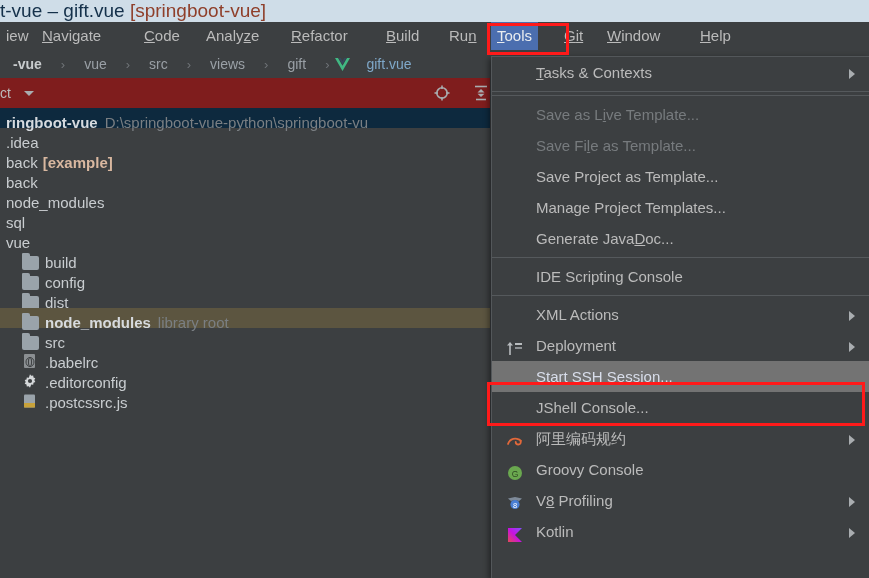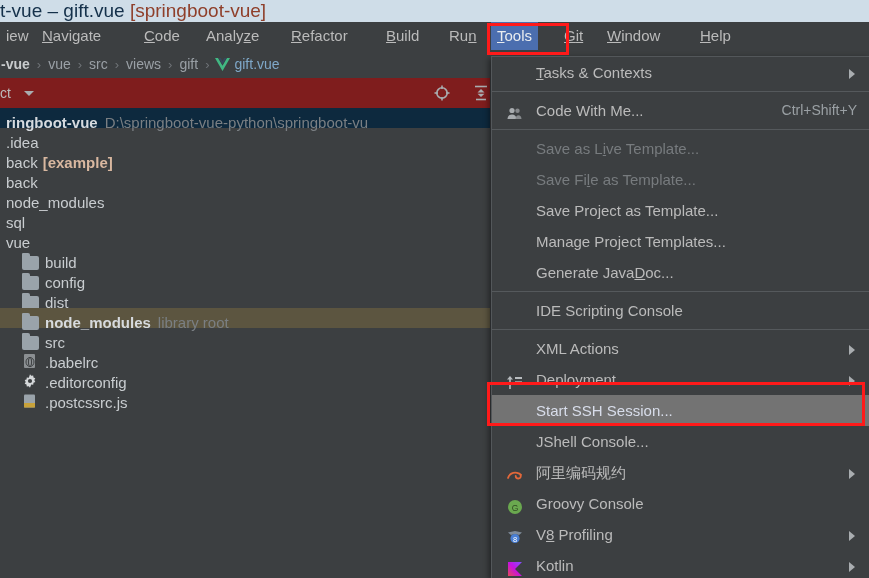--- a/index.html
+++ b/index.html
@@ -44,21 +44,21 @@
     background: #4b6eaf; color: #e9ecef; text-align: right;
   }
 
   
   .breadcrumb {
     position: absolute; left: 0; top: 50px; width: 869px; height: 28px;
     background: #3c3f41;
     white-space: nowrap; overflow: hidden;
     font-size: 14px; line-height: 28px;
   }
-  .crumb { color: #9aa0a6; padding: 0 1px; }
+  .crumb { color: #9aa0a6; padding: 0 13px; }
   .crumb.bold { color: #c8cbcd; font-weight: bold; }
   .crumb.file { color: #7fa8c9; }
   .crumb-sep { color: #6f7377; padding: 0 6px; font-size: 13px; }
   .vue-glyph {
     display: inline-block; width: 15px; height: 13px;
     position: relative; top: 2px; margin-right: 3px;
   }
 
   
   .toolwin-header {
@@ -231,26 +231,20 @@
           </svg></span><span class="name">.editorconfig</span></div>
       <div class="tree-row indent-2"><span class="ic"><svg width="16" height="16" viewBox="0 0 16 16" style="position:relative;top:-1px">
             <rect x="2" y="1.5" width="11" height="13" rx="1" fill="#9aa3aa"></rect>
             <rect x="2" y="10" width="11" height="4.5" fill="#c8a23a"></rect>
           </svg></span><span class="name">.postcssrc.js</span></div>
     </div>
 
   <div class="dropdown" id="tools-dropdown">
       <div class="dd-item"><span><u>T</u>asks &amp; Contexts</span><span class="arrow-right"></span></div>
       <div class="dd-sep"></div>
-      <div class="dd-item"><span class="dd-icon"><svg width="18" height="18" viewBox="0 0 18 18">
-            <circle cx="6" cy="5.5" r="2.6" fill="#a8acaf"></circle>
-            <circle cx="11.5" cy="5.8" r="2.2" fill="#86898c"></circle>
-            <path d="M1.5 14c0-2.8 2-4.4 4.5-4.4S10.5 11.2 10.5 14z" fill="#a8acaf"></path>
-            <path d="M9.5 14c0-2.3 1.3-3.8 3-3.8s3 1.5 3 3.8z" fill="#86898c"></path>
-          </svg></span><span>Code With Me...</span><span class="accel">Ctrl+Shift+Y</span></div>
       <div class="dd-sep"></div>
       <div class="dd-item disabled"><span>Save as L<u>i</u>ve Template...</span></div>
       <div class="dd-item disabled"><span>Save Fi<u>l</u>e as Template...</span></div>
       <div class="dd-item"><span>Save Project as Template...</span></div>
       <div class="dd-item"><span>Manage Project Templates...</span></div>
       <div class="dd-item"><span>Generate Java<u>D</u>oc...</span></div>
       <div class="dd-sep"></div>
       <div class="dd-item"><span>IDE Scripting Console</span></div>
       <div class="dd-sep"></div>
       <div class="dd-item"><span>XML Actions</span><span class="arrow-right"></span></div>

